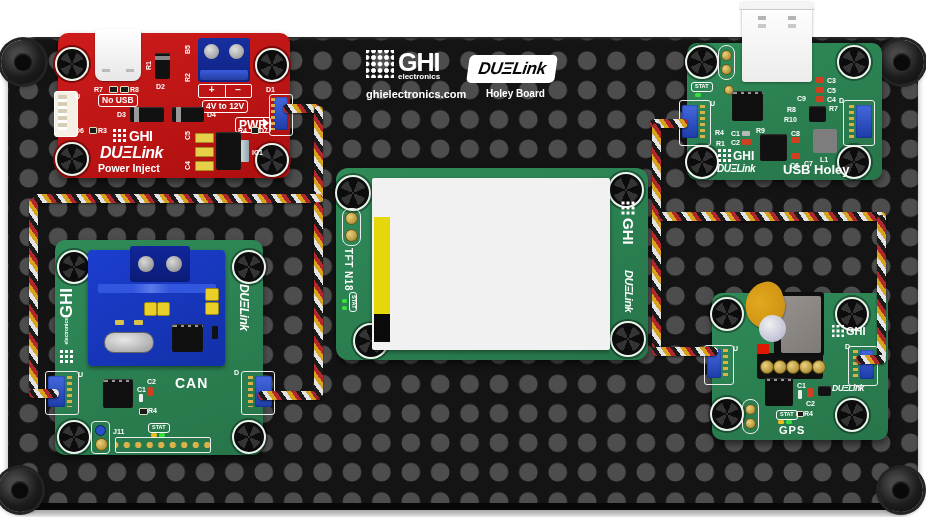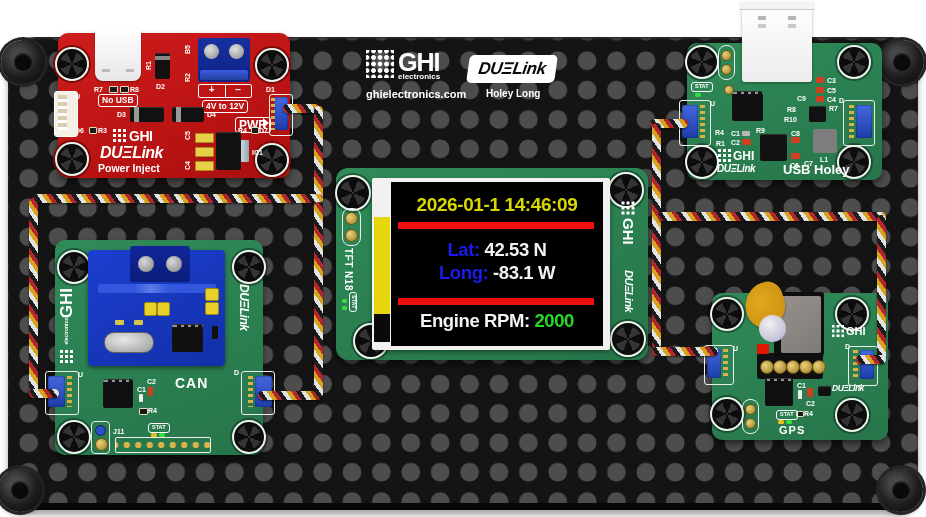--- a/index.html
+++ b/index.html
@@ -72,21 +72,21 @@
     <div class="ghi-icon" style="width:28px;height:28px;background-size:6.5px 6.5px;background-image:radial-gradient(circle,#fff 2.1px,transparent 2.5px);"></div>
     <div style="margin-left:4px;">
       <div class="lbl" style="position:static;font-size:25px;letter-spacing:-1px;">GHI</div>
       <div class="lbl" style="position:static;font-size:8px;text-align:right;margin-top:-2px;">electronics</div>
     </div>
   </div>
   <div class="lbl" style="left:366px;top:89px;font-size:11px;z-index:2;">ghielectronics.com</div>
   <div style="position:absolute;left:468px;top:55px;width:88px;height:28px;background:#fff;border-radius:5px;transform:skewX(-8deg);z-index:2;display:flex;align-items:center;justify-content:center;">
     <span class="due" style="font-size:17px;color:#0a0a0a;">DUΞLink</span>
   </div>
-  <div class="lbl" style="left:486px;top:89px;font-size:10px;z-index:2;">Holey Long</div>
+  <div class="lbl" style="left:486px;top:89px;font-size:10px;z-index:2;">Holey Board</div>
 
   <div class="wire" style="left:283px;top:104px;width:37px;height:9px;"></div>
   <div class="wire" style="left:314px;top:106px;width:9px;height:98px;"></div>
   <div class="wire" style="left:33px;top:194px;width:290px;height:9px;"></div>
   <div class="wire" style="left:29px;top:198px;width:9px;height:196px;"></div>
   <div class="wire" style="left:29px;top:389px;width:30px;height:9px;"></div>
   <div class="wire" style="left:258px;top:391px;width:64px;height:9px;"></div>
   <div class="wire" style="left:314px;top:202px;width:9px;height:196px;"></div>
   <div class="wire" style="left:650px;top:119px;width:38px;height:9px;"></div>
   <div class="wire" style="left:652px;top:123px;width:9px;height:226px;"></div>
@@ -188,37 +188,20 @@
         <div class="gold-dot"></div>
     </div>
     <div class="lbl vtext" style="left:7px;top:80px;font-size:10px;letter-spacing:.5px;">TFT N18</div>
     <div class="led" style="left:6px;top:131px;width:5px;height:4px;background:#35e03a;"></div>
     <div class="led" style="left:6px;top:138px;width:5px;height:4px;background:#35e03a;"></div>
     <div class="lbl box-lbl vtext" style="left:13px;top:124px;font-size:5.5px;padding:2px 0;">STAT</div>
 
     <div class="bezel">
       <div class="backlight"></div>
       <div class="bl-shadow"></div>
-      <div class="screenb">
-        <div class="scr-line" style="top:12px;font-size:19px;color:#d8d800;">2026-01-1 14:46:09</div>
-        <div class="scr-bar" style="top:40px;background:#ee1010;"></div>
-        <div class="scr-line" style="top:57px;font-size:18.5px;">
-          <span style="color:#1b1bee;">Lat:</span>
-          <span style="color:#f2f2f2;">42.53 N</span>
-        </div>
-        <div class="scr-line" style="top:80px;font-size:18.5px;">
-          <span style="color:#1b1bee;">Long:</span>
-          <span style="color:#f2f2f2;">-83.1 W</span>
-        </div>
-        <div class="scr-bar" style="top:116px;background:#ee1010;"></div>
-        <div class="scr-line" style="top:128px;font-size:18.5px;">
-          <span style="color:#f2f2f2;">Engine RPM:</span>
-          <span style="color:#27d827;">2000</span>
-        </div>
-      </div>
     </div>
 
     <div style="position:absolute;left:284px;top:32px;display:flex;flex-direction:column;align-items:center;">
       <div class="ghi-icon" style="width:16px;height:16px;"></div>
       <span class="lbl vtext" style="position:static;font-size:15px;margin-top:2px;">GHI</span>
     </div>
     <div class="lbl due vtext" style="left:287px;top:102px;font-size:11px;">DUΞLink</div>
   </div>
 
   <div class="board green" style="left:55px;top:240px;width:208px;height:215px;z-index:5;">

